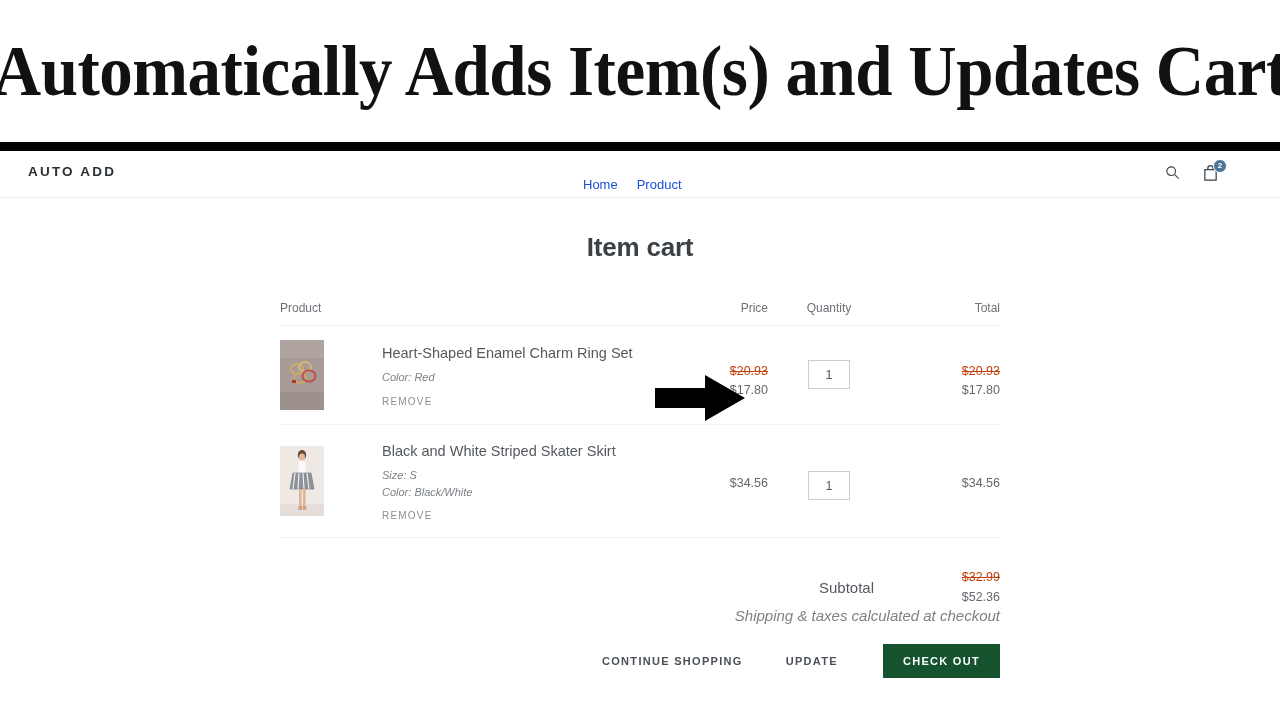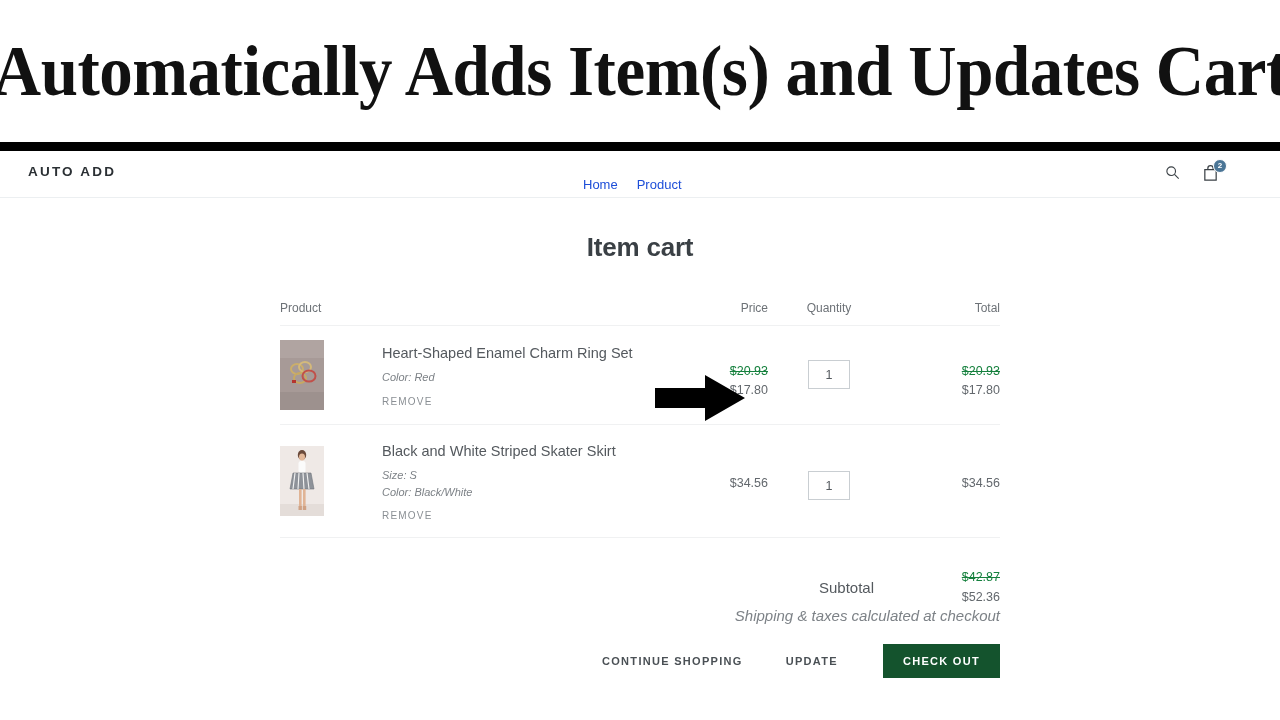--- a/index.html
+++ b/index.html
@@ -111,21 +111,21 @@
   .remove-link {
     display: inline-block; margin-top: 10px;
     font-size: 10px; color: #8a8f94; letter-spacing: 1.2px;
     text-decoration: none; cursor: pointer;
   }
   .price-cell, .total-cell {
     font-size: 12.5px; color: #63686d; padding-top: 22px; line-height: 1.55;
   }
   .price-cell { width: 110px; text-align: right; }
   .total-cell { width: 110px; text-align: right; }
-  .struck { text-decoration: line-through; color: #15803d; display: block; }
+  .struck { text-decoration: line-through; color: #c2410c; display: block; }
   .current { display: block; }
   .qty-cell {
     width: 122px; display: flex; justify-content: center; padding-top: 20px;
   }
   .qty-input {
     width: 42px; height: 29px; border: 1px solid #c9ced2;
     text-align: center; font-size: 12.5px; color: #54595e;
     background: #fff; font-family: "Liberation Sans", sans-serif;
   }
 
@@ -290,21 +290,21 @@
           <span class="current">$34.56</span>
         </div>
       </div>
 
     </div>
 
     <div class="summary">
       <div class="subtotal-line">
         <div class="subtotal-label">Subtotal</div>
         <div class="subtotal-values">
-          <span class="struck">$42.87</span>
+          <span class="struck">$32.99</span>
           <span class="current">$52.36</span>
         </div>
       </div>
       <div class="ship-note">Shipping &amp; taxes calculated at checkout</div>
 
       <div class="actions">
         <button class="btn-link">CONTINUE SHOPPING</button>
         <button class="btn-link">UPDATE</button>
         <button class="btn-checkout">CHECK OUT</button>
       </div>

